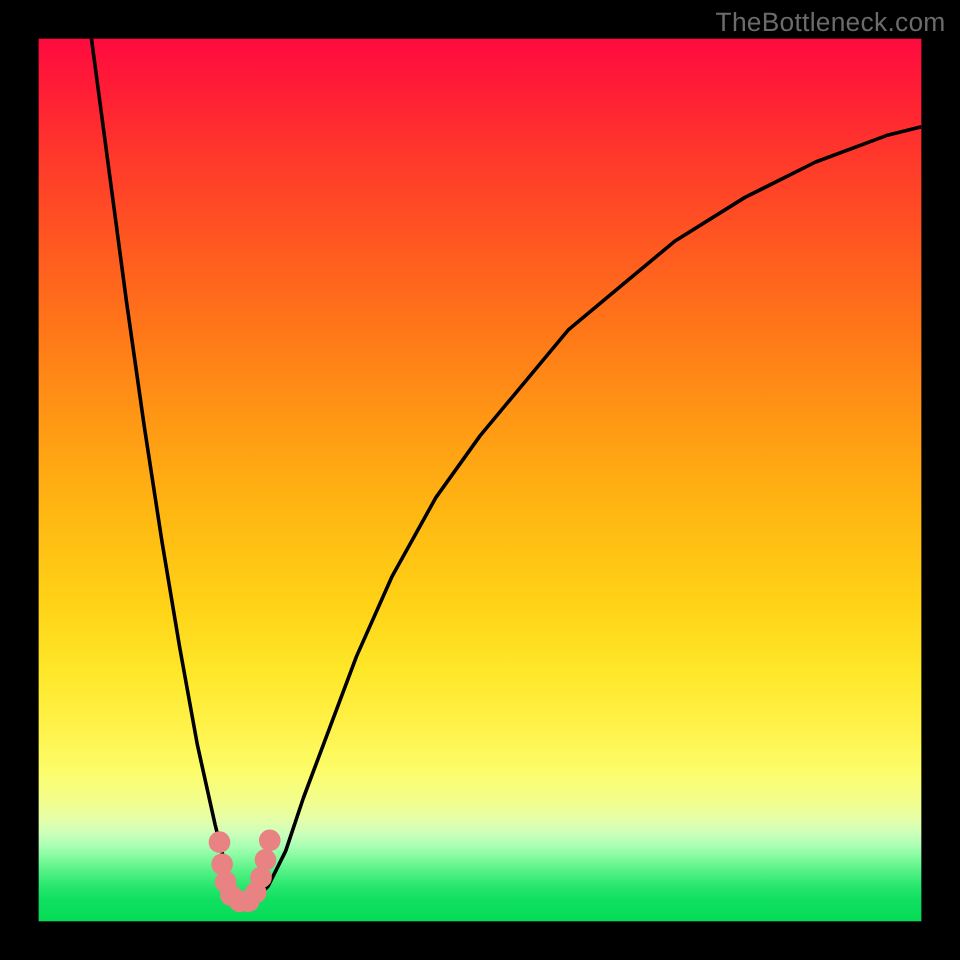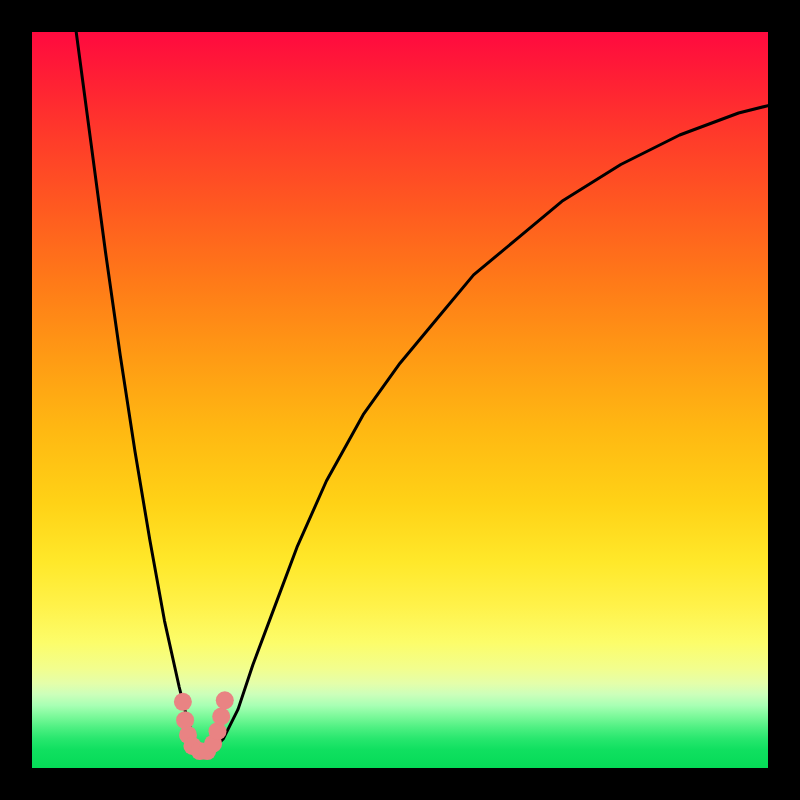--- a/index.html
+++ b/index.html
@@ -89,13 +89,14 @@
           <circle cx="167.8" cy="719.1" r="9" fill="#e98383"></circle>
           <circle cx="175.2" cy="719.1" r="9" fill="#e98383"></circle>
           <circle cx="181.1" cy="711.7" r="9" fill="#e98383"></circle>
           <circle cx="185.5" cy="699.2" r="9" fill="#e98383"></circle>
           <circle cx="189.2" cy="684.5" r="9" fill="#e98383"></circle>
           <circle cx="192.8" cy="668.3" r="9" fill="#e98383"></circle>
         </g>
     </svg>
   </div>
 
+  <div class="attribution">TheBottleneck.com</div>
 </div>
 
 </body></html>

